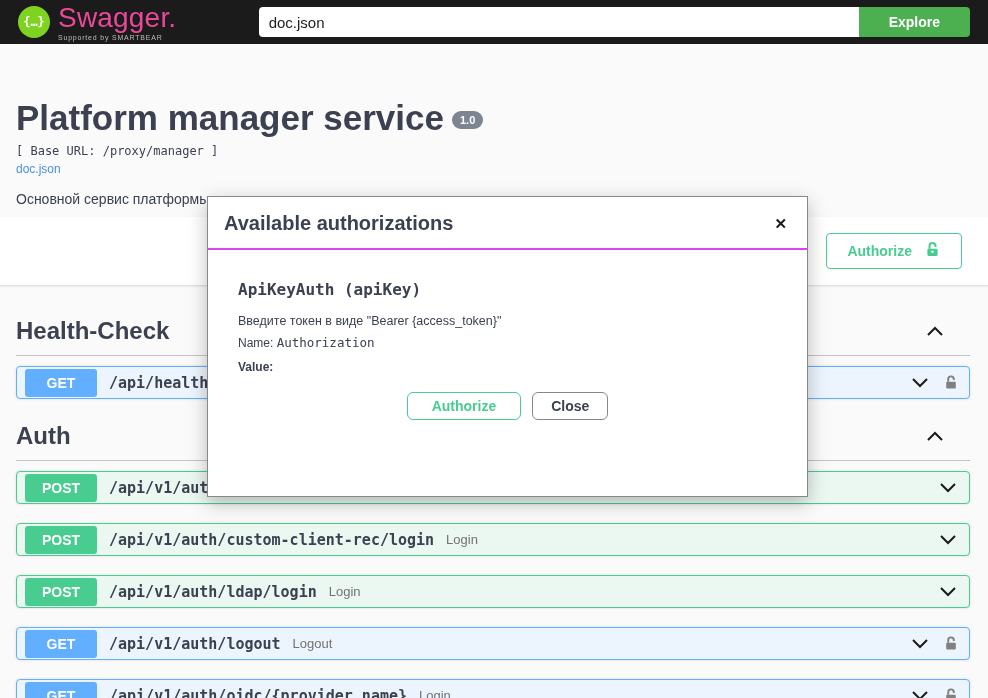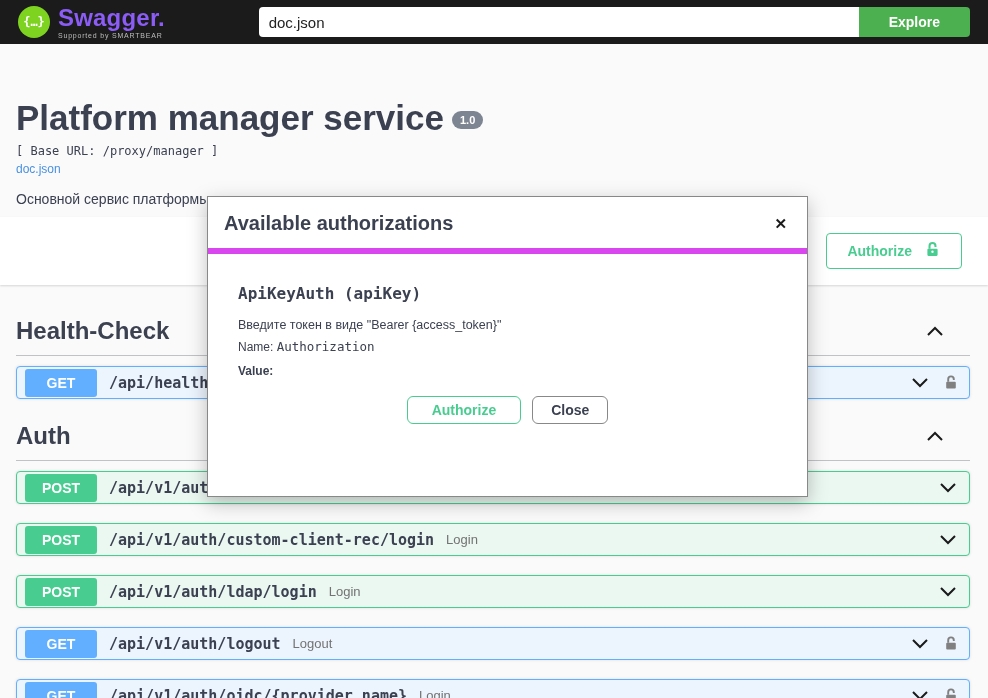--- a/index.html
+++ b/index.html
@@ -6,21 +6,21 @@
   html,body { width:988px; height:698px; overflow:hidden; background:#fafafa;
     font-family:"Liberation Sans", sans-serif; color:#3b4151; }
 
   
   .topbar { height:44px; background:#1b1b1b; display:flex; align-items:center; padding:0 18px; }
   .logo-wrap { display:flex; align-items:center; gap:8px; }
   .logo-circle { width:32px; height:32px; border-radius:50%; background:#7ed321;
     display:flex; align-items:center; justify-content:center; color:#fff;
     font-family:"DejaVu Sans Mono", monospace; font-size:12px; font-weight:bold; }
   .logo-text-col { display:flex; flex-direction:column; line-height:1; }
-  .logo-title { color:#8b5cf6; font-size:24px; font-weight:bold; letter-spacing:.2px; }
+  .logo-title { color:#ec4899; font-size:28px; font-weight:normal; letter-spacing:.2px; }
   .logo-sub { color:#bdbdbd; font-size:7px; margin-top:2px; letter-spacing:.8px; }
   .topbar-right { margin-left:auto; display:flex; align-items:center; }
   .url-input { width:600px; height:30px; border:none; border-radius:4px 0 0 4px;
     padding:0 10px; font-size:15px; color:#222; outline:none;
     font-family:"Liberation Sans", sans-serif; background:#fff; }
   .explore-btn { height:30px; padding:6px 30px; border:none; border-radius:0 4px 4px 0;
     background:#4caf50; color:#fff; font-weight:bold; font-size:14px; cursor:pointer;
     font-family:"Liberation Sans", sans-serif; }
 
   
@@ -61,21 +61,21 @@
     font-weight:bold; font-size:15px; color:#3b4151; white-space:nowrap; }
   .op-desc { margin-left:12px; font-size:13px; color:#737373; white-space:nowrap; }
   .op-right { margin-left:auto; display:flex; align-items:center; gap:12px; padding-right:10px; }
 
   .chev svg, .op-right svg { display:block; }
 
   
   .modal { position:absolute; left:207px; top:196px; width:601px; min-height:301px;
     background:#fff; border:1px solid #888; box-shadow:0 6px 18px rgba(0,0,0,.25); z-index:10; }
   .modal-header { display:flex; padding:15px 20px 13px 16px;
-    border-bottom:6px solid #d946ef; }
+    border-bottom:2px solid #d946ef; }
   .modal-title { font-size:20px; font-weight:bold; color:#3b4151; }
   .modal-close { margin-left:auto; background:none; border:none; font-size:15px;
     font-weight:bold; color:#1a1a1a; cursor:pointer; line-height:1;
     font-family:"Liberation Sans", sans-serif; }
   .modal-body { padding:16px 30px 16px 30px; }
   .auth-name { font-family:"DejaVu Sans Mono", monospace; font-weight:bold;
     font-size:16px; color:#3b4151; margin-top:14px; }
   .auth-hint { margin-top:15px; font-size:12.5px; color:#3b4151; }
   .auth-kv { margin-top:7px; font-size:12px; color:#3b4151; }
   .auth-kv .kv-val { font-family:"DejaVu Sans Mono", monospace; font-size:12.5px; }

